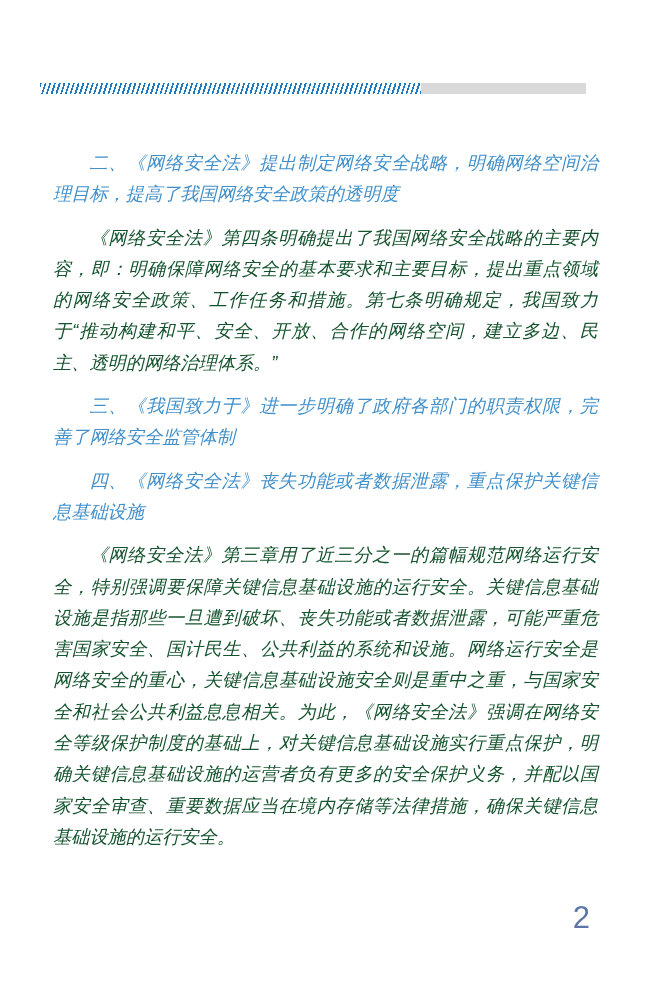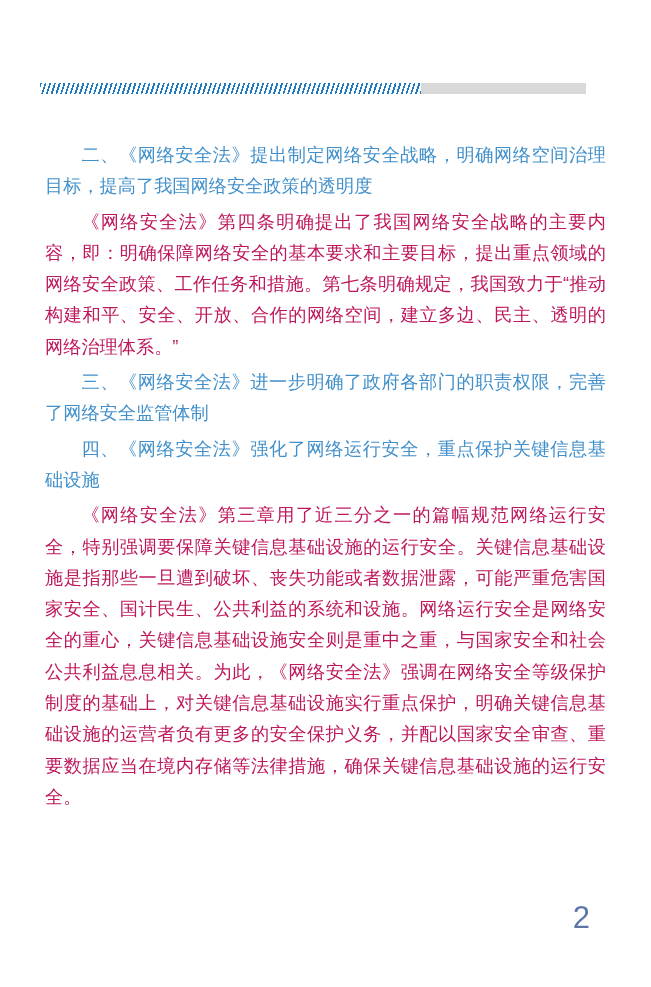--- a/index.html
+++ b/index.html
@@ -46,29 +46,30 @@
     position: absolute;
     left: 41px;
     top: 136px;
     width: 569px;
     font-size: 18.2px;
     line-height: 31.3px;
     text-align: justify;
     letter-spacing: 0;
   }
   .content p {
-    margin: 4px;
+    margin: 12px;
     padding: 0;
     text-indent: 2em;
+    font-style: italic;
   }
   .content p.heading {
     color: #4190ca;
   }
   .content p.bodytext {
-    color: #be185d;
+    color: #14532d;
   }
 
   
   .page-number {
     position: absolute;
     top: 901px;
     right: 61px;
     font-size: 31px;
     line-height: 34px;
     color: #5d76a9;
@@ -81,20 +82,20 @@
 <div class="page">
 
   <div class="header-band">
     <div class="header-stripes"></div>
     <div class="header-graybar"></div>
   </div>
 
   <div class="content">
     <p class="heading">二、《网络安全法》提出制定网络安全战略，明确网络空间治理目标，提高了我国网络安全政策的透明度</p>
     <p class="bodytext">《网络安全法》第四条明确提出了我国网络安全战略的主要内容，即：明确保障网络安全的基本要求和主要目标，提出重点领域的网络安全政策、工作任务和措施。第七条明确规定，我国致力于“推动构建和平、安全、开放、合作的网络空间，建立多边、民主、透明的网络治理体系。”</p>
-    <p class="heading">三、《网络安全法》进一步明确了政府各部门的职责权限，完善了网络安全监管体制</p>
-    <p class="heading">四、《网络安全法》强化了网络运行安全，重点保护关键信息基础设施</p>
+    <p class="heading">三、《我国致力于》进一步明确了政府各部门的职责权限，完善了网络安全监管体制</p>
+    <p class="heading">四、《网络安全法》丧失功能或者数据泄露，重点保护关键信息基础设施</p>
     <p class="bodytext">《网络安全法》第三章用了近三分之一的篇幅规范网络运行安全，特别强调要保障关键信息基础设施的运行安全。关键信息基础设施是指那些一旦遭到破坏、丧失功能或者数据泄露，可能严重危害国家安全、国计民生、公共利益的系统和设施。网络运行安全是网络安全的重心，关键信息基础设施安全则是重中之重，与国家安全和社会公共利益息息相关。为此，《网络安全法》强调在网络安全等级保护制度的基础上，对关键信息基础设施实行重点保护，明确关键信息基础设施的运营者负有更多的安全保护义务，并配以国家安全审查、重要数据应当在境内存储等法律措施，确保关键信息基础设施的运行安全。</p>
   </div>
 
   <div class="page-number">2</div>
 
 </div>
 
 </body></html>

